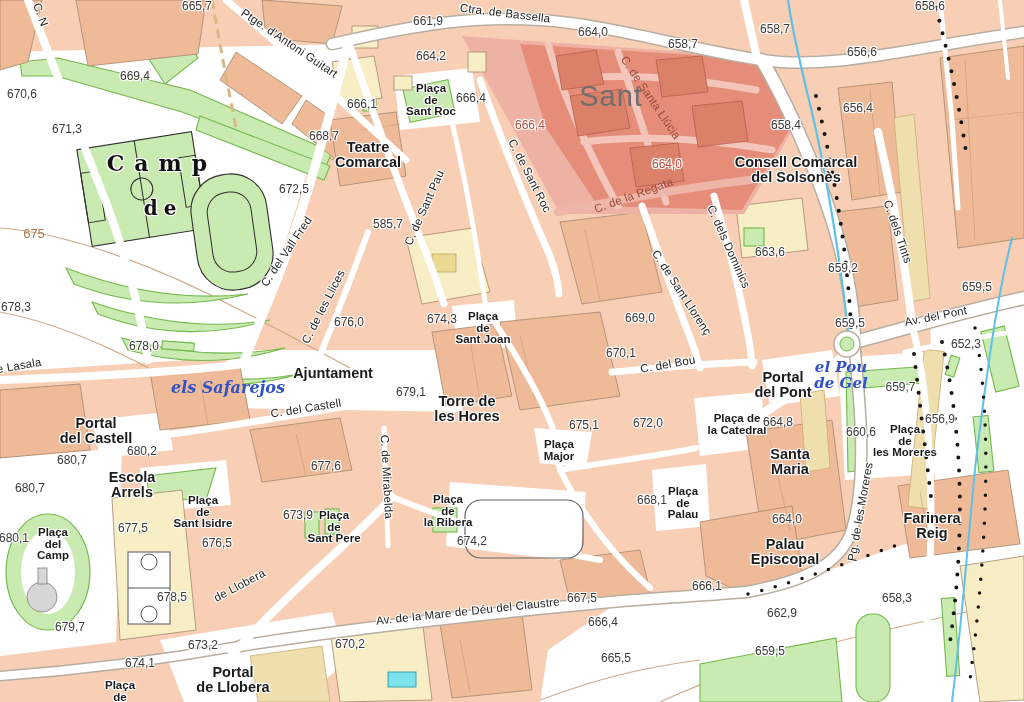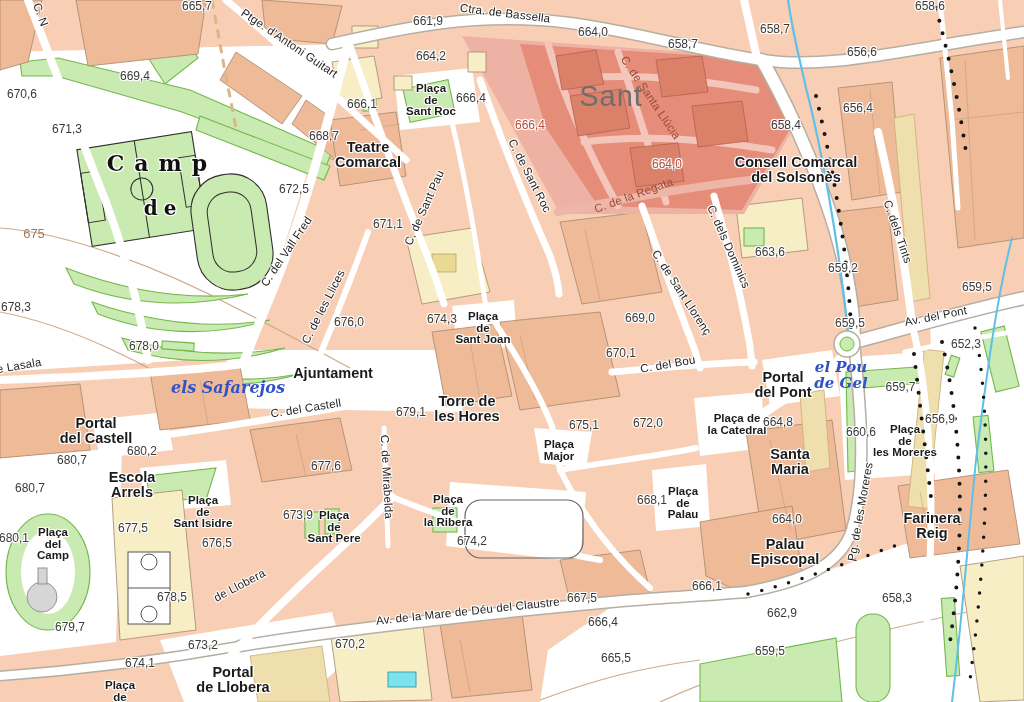--- a/index.html
+++ b/index.html
@@ -344,33 +344,33 @@
       <div class="lbl elev" style="left: 67px; top: 129px; transform: translate(-50%, -50%) rotate(0deg);">671,3</div>
       <div class="lbl elev" style="left: 324px; top: 136px; transform: translate(-50%, -50%) rotate(0deg);">668,7</div>
       <div class="lbl elev" style="left: 362px; top: 104px; transform: translate(-50%, -50%) rotate(0deg);">666,1</div>
       <div class="lbl elev" style="left: 471px; top: 98px; transform: translate(-50%, -50%) rotate(0deg);">666,4</div>
       <div class="lbl elevred" style="left: 530px; top: 125px; transform: translate(-50%, -50%) rotate(0deg);">666,4</div>
       <div class="lbl elev" style="left: 862px; top: 52px; transform: translate(-50%, -50%) rotate(0deg);">656,6</div>
       <div class="lbl elev" style="left: 858px; top: 108px; transform: translate(-50%, -50%) rotate(0deg);">656,4</div>
       <div class="lbl elev" style="left: 786px; top: 125px; transform: translate(-50%, -50%) rotate(0deg);">658,4</div>
       <div class="lbl elevred" style="left: 667px; top: 164px; transform: translate(-50%, -50%) rotate(0deg);">664,0</div>
       <div class="lbl elev" style="left: 294px; top: 189px; transform: translate(-50%, -50%) rotate(0deg);">672,5</div>
-      <div class="lbl elev" style="left: 388px; top: 224px; transform: translate(-50%, -50%) rotate(0deg);">671,1</div>
+      <div class="lbl elev" style="left: 388px; top: 224px; transform: translate(-50%, -50%) rotate(0deg);">585,7</div>
       <div class="lbl elev" style="left: 770px; top: 252px; transform: translate(-50%, -50%) rotate(0deg);">663,6</div>
       <div class="lbl elev" style="left: 843px; top: 268px; transform: translate(-50%, -50%) rotate(0deg);">659,2</div>
       <div class="lbl elev" style="left: 977px; top: 287px; transform: translate(-50%, -50%) rotate(0deg);">659,5</div>
       <div class="lbl elev" style="left: 16px; top: 307px; transform: translate(-50%, -50%) rotate(0deg);">678,3</div>
       <div class="lbl elev" style="left: 442px; top: 319px; transform: translate(-50%, -50%) rotate(0deg);">674,3</div>
       <div class="lbl elev" style="left: 640px; top: 318px; transform: translate(-50%, -50%) rotate(0deg);">669,0</div>
       <div class="lbl elev" style="left: 349px; top: 322px; transform: translate(-50%, -50%) rotate(0deg);">676,0</div>
       <div class="lbl elev" style="left: 621px; top: 353px; transform: translate(-50%, -50%) rotate(0deg);">670,1</div>
       <div class="lbl elev" style="left: 850px; top: 323px; transform: translate(-50%, -50%) rotate(0deg);">659,5</div>
       <div class="lbl elev" style="left: 144px; top: 346px; transform: translate(-50%, -50%) rotate(0deg);">678,0</div>
       <div class="lbl elev" style="left: 142px; top: 420px; transform: translate(-50%, -50%) rotate(0deg); margin-top: 31px;">680,2</div>
-      <div class="lbl elev" style="left: 387px; top: 412px; transform: translate(-50%, -50%) rotate(0deg); padding-left: 48px;">679,1</div>
+      <div class="lbl elev" style="left: 387px; top: 392px; transform: translate(-50%, -50%) rotate(0deg); padding-left: 48px;">679,1</div>
       <div class="lbl elev" style="left: 584px; top: 425px; transform: translate(-50%, -50%) rotate(0deg);">675,1</div>
       <div class="lbl elev" style="left: 648px; top: 423px; transform: translate(-50%, -50%) rotate(0deg);">672,0</div>
       <div class="lbl elev" style="left: 778px; top: 422px; transform: translate(-50%, -50%) rotate(0deg);">664,8</div>
       <div class="lbl elev" style="left: 861px; top: 432px; transform: translate(-50%, -50%) rotate(0deg);">660,6</div>
       <div class="lbl elev" style="left: 940px; top: 419px; transform: translate(-50%, -50%) rotate(0deg);">656,9</div>
       <div class="lbl elev" style="left: 897px; top: 387px; transform: translate(-50%, -50%) rotate(0deg); padding-left: 7px;">659,7</div>
       <div class="lbl elev" style="left: 966px; top: 344px; transform: translate(-50%, -50%) rotate(0deg);">652,3</div>
       <div class="lbl elev" style="left: 326px; top: 466px; transform: translate(-50%, -50%) rotate(0deg);">677,6</div>
       <div class="lbl elev" style="left: 72px; top: 460px; transform: translate(-50%, -50%) rotate(0deg);">680,7</div>
       <div class="lbl elev" style="left: 30px; top: 488px; transform: translate(-50%, -50%) rotate(0deg);">680,7</div>

